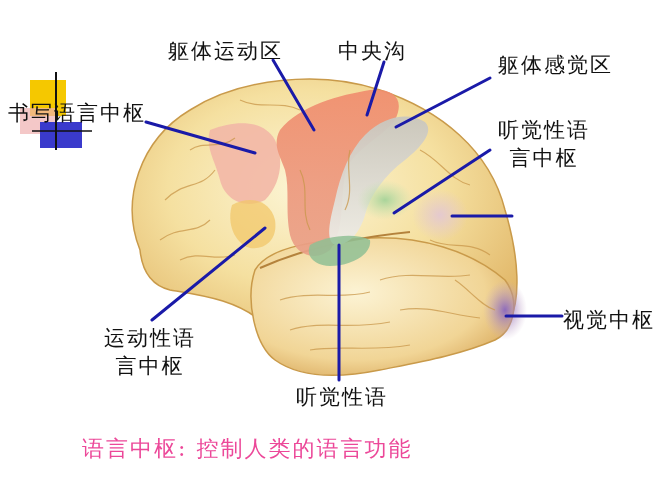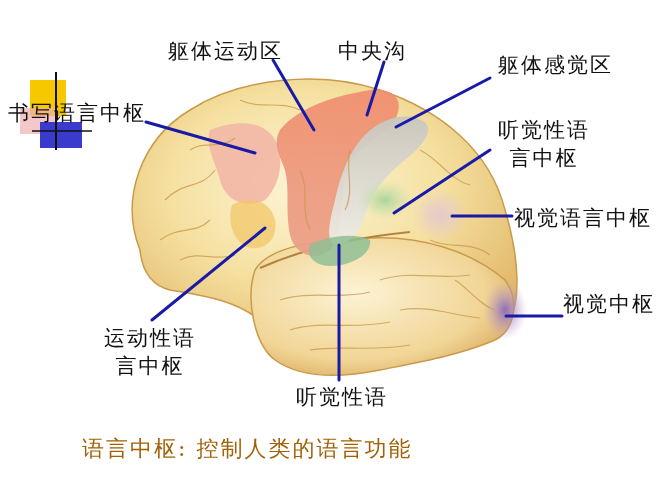--- a/index.html
+++ b/index.html
@@ -4,21 +4,21 @@
   <style>
     html, body { margin: 0; padding: 0; background: #ffffff; }
     body { width: 667px; height: 500px; position: relative; overflow: hidden;
            font-family: "DejaVu Serif", "Liberation Serif", serif; }
     .stage { position: absolute; left: 0; top: 0; width: 667px; height: 500px; }
     svg.art { position: absolute; left: 0; top: 0; }
     .label { position: absolute; color: #111; font-size: 21px; line-height: 26px;
              letter-spacing: 2px; white-space: nowrap; font-weight: 500; }
     .label.two { line-height: 28px; text-align: center; }
     .caption { position: absolute; left: 82px; top: 434px; font-size: 22px;
-               letter-spacing: 2px; color: #a16207; white-space: nowrap; }
+               letter-spacing: 2px; color: #ec4899; white-space: nowrap; }
   </style>
 </head>
 <body>
 
 <div class="stage">
 
   <svg class="art" width="667" height="500" viewBox="0 0 667 500">
     <defs>
       <radialGradient id="gBase" cx="45%" cy="40%" r="65%">
         <stop offset="0%" stop-color="#fcf5d6"></stop>
@@ -117,22 +117,21 @@
   </svg>
 
   <div class="label" style="left:168px; top:38px;">躯体运动区</div>
   <div class="label" style="left:8px; top:100px;">书写语言中枢</div>
   <div class="label" style="left:338px; top:38px;">中央沟</div>
   <div class="label" style="left:498px; top:52px;">躯体感觉区</div>
   <div class="label two" style="left:498px; top:116px;">
     <div>听觉性语</div>
     <div>言中枢</div>
   </div>
-  <div class="label" style="left:514px; top:205px;">视觉语言中枢</div>
-  <div class="label" style="left:563px; top:291px;">视觉中枢</div>
+  <div class="label" style="left:563px; top:307px;">视觉中枢</div>
   <div class="label two" style="left:84px; top:324px;margin-left:20px;">
     <div>运动性语</div>
     <div>言中枢</div>
   </div>
   <div class="label" style="left:296px; top:384px;">听觉性语</div>
 
   <div class="caption">语言中枢: 控制人类的语言功能</div>
 </div>
 
 </body></html>

